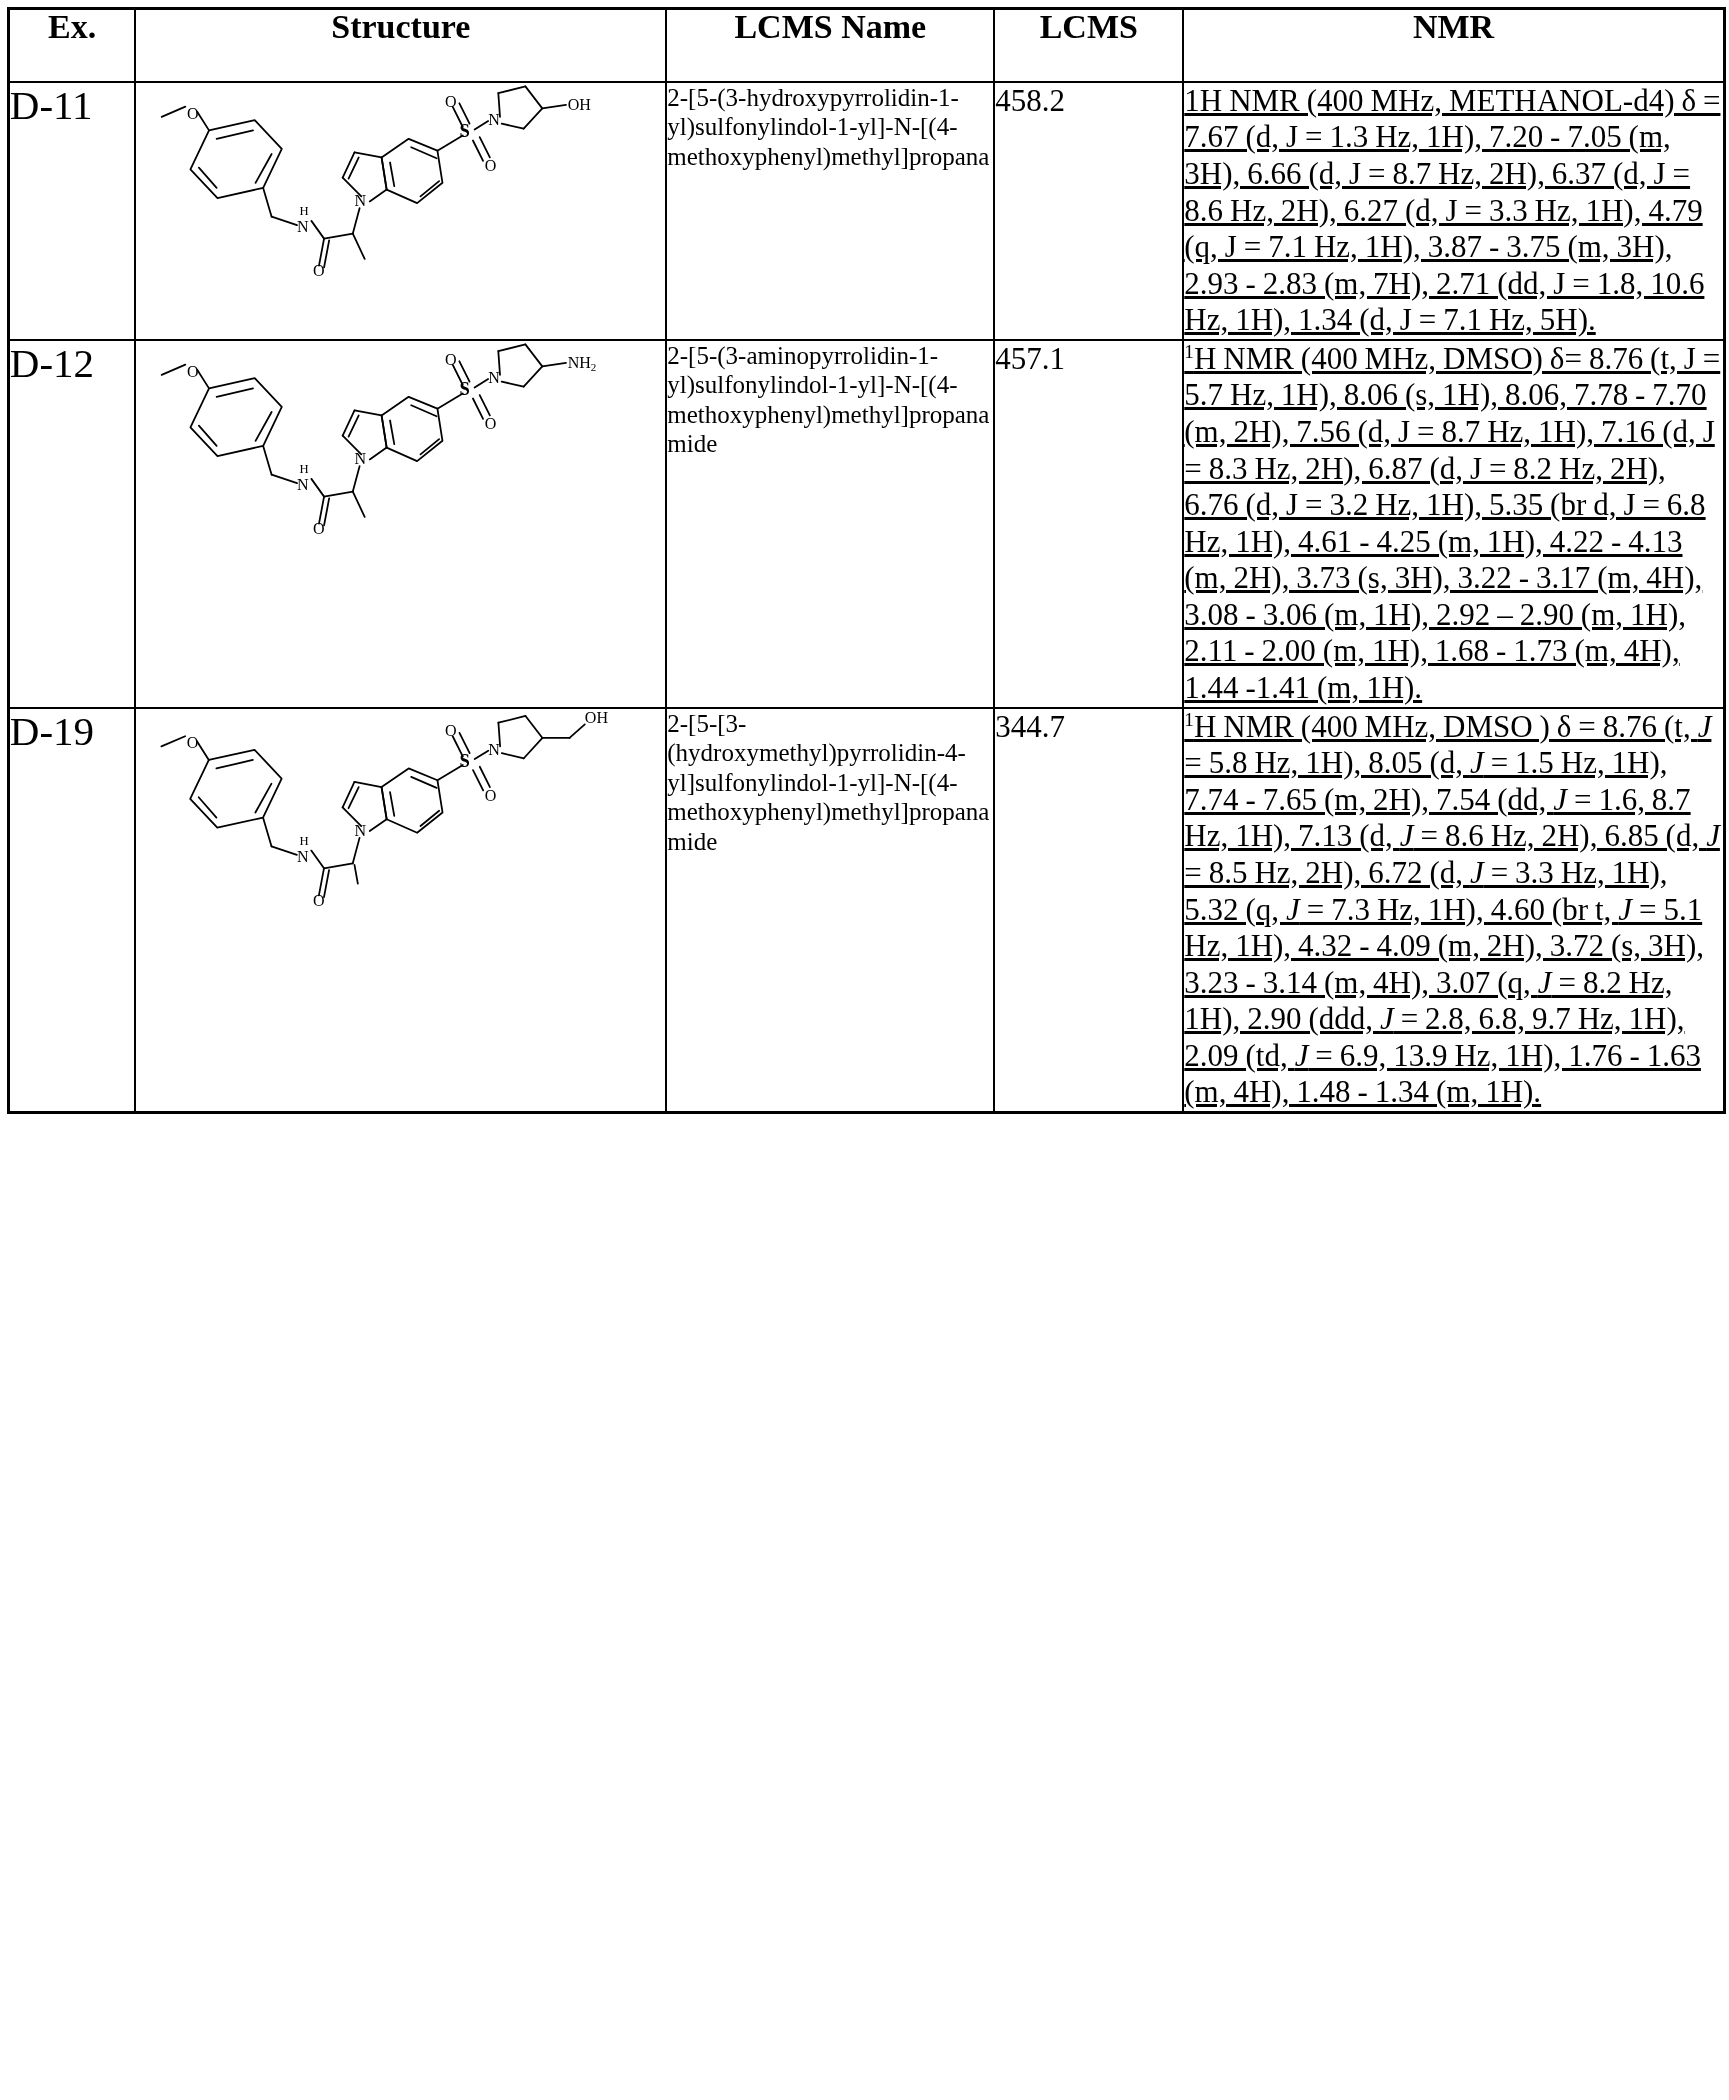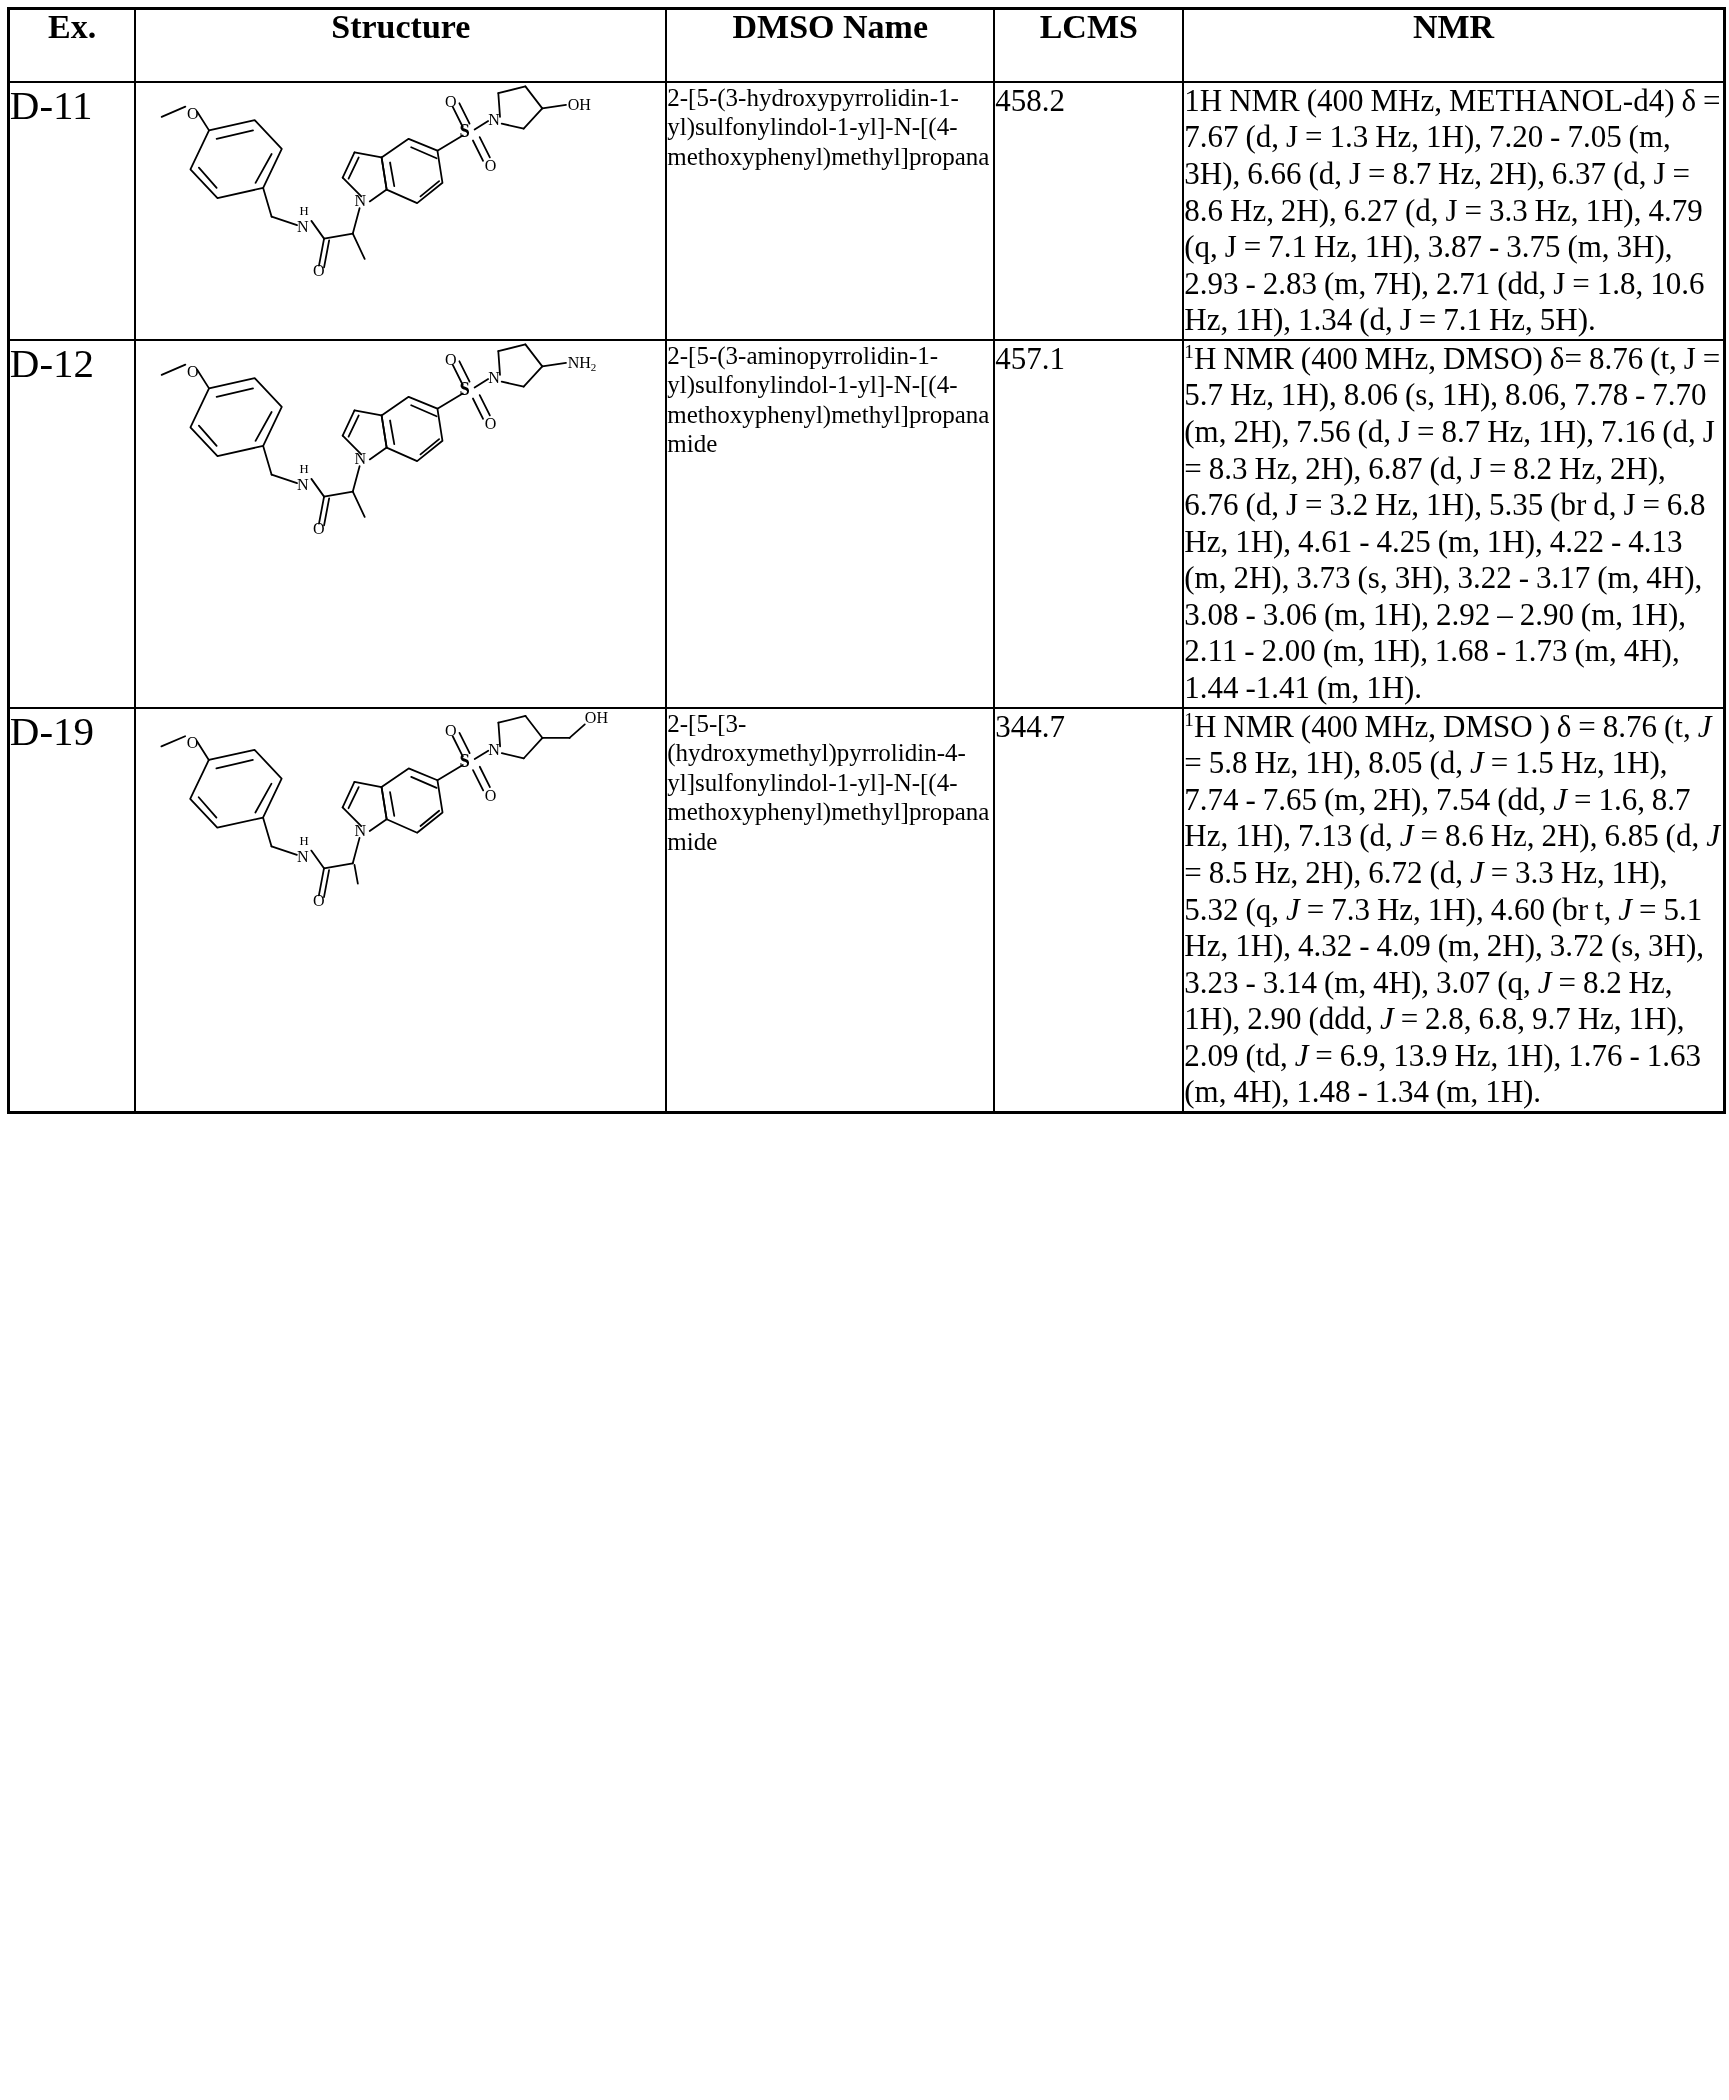--- a/index.html
+++ b/index.html
@@ -92,20 +92,21 @@
 
   td.nmr-cell {
     font-size: 31px;
     line-height: 1.18;
     padding: 12px 12px 8.5px 17px;
     word-spacing: -0.8px;
   }
 
   td.nmr-cell .nmr-text {
     display: block;
+    text-decoration: underline;
   }
 
   sup.sup-one {
     font-size: 0.62em;
     vertical-align: super;
     line-height: 0;
   }
   i.italic-j {
     font-style: italic;
   }
@@ -121,21 +122,21 @@
       <col class="c-struct">
       <col class="c-iupac">
       <col class="c-lcms">
       <col class="c-nmr">
     </colgroup>
 
     <thead>
       <tr>
         <th>Ex.</th>
         <th>Structure</th>
-        <th>DMSO Name</th>
+        <th>LCMS Name</th>
         <th>LCMS</th>
         <th>NMR</th>
       </tr>
     </thead>
 
     <tbody>
 
       <tr>
         <td class="ex-cell">D-11</td>
 

